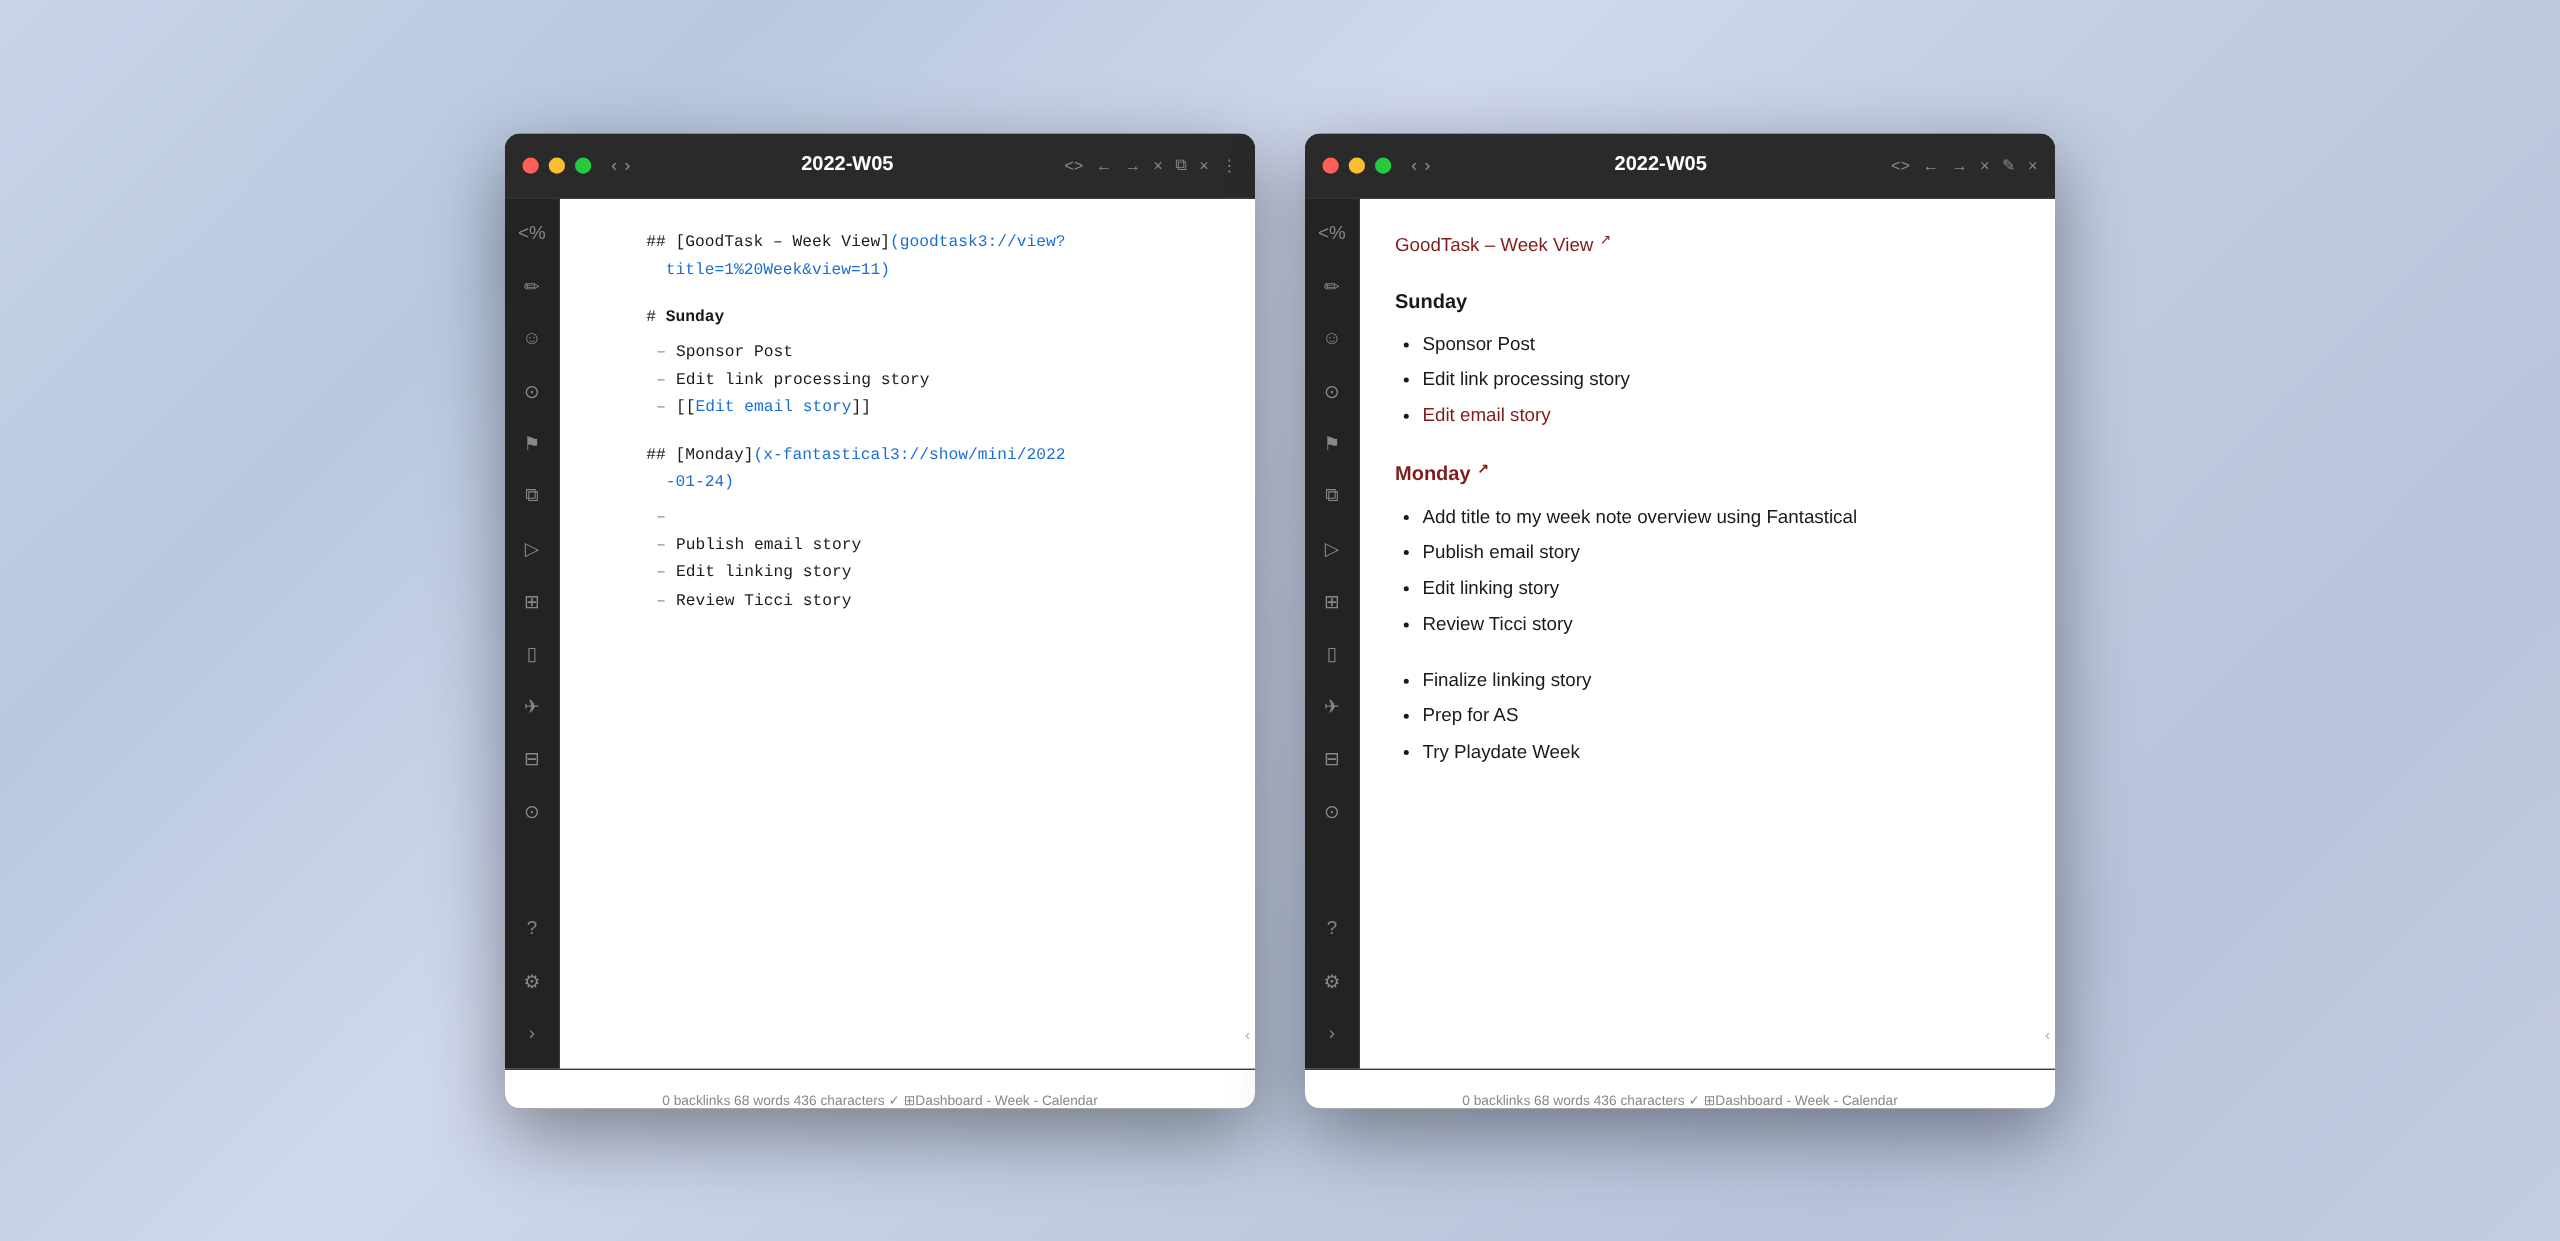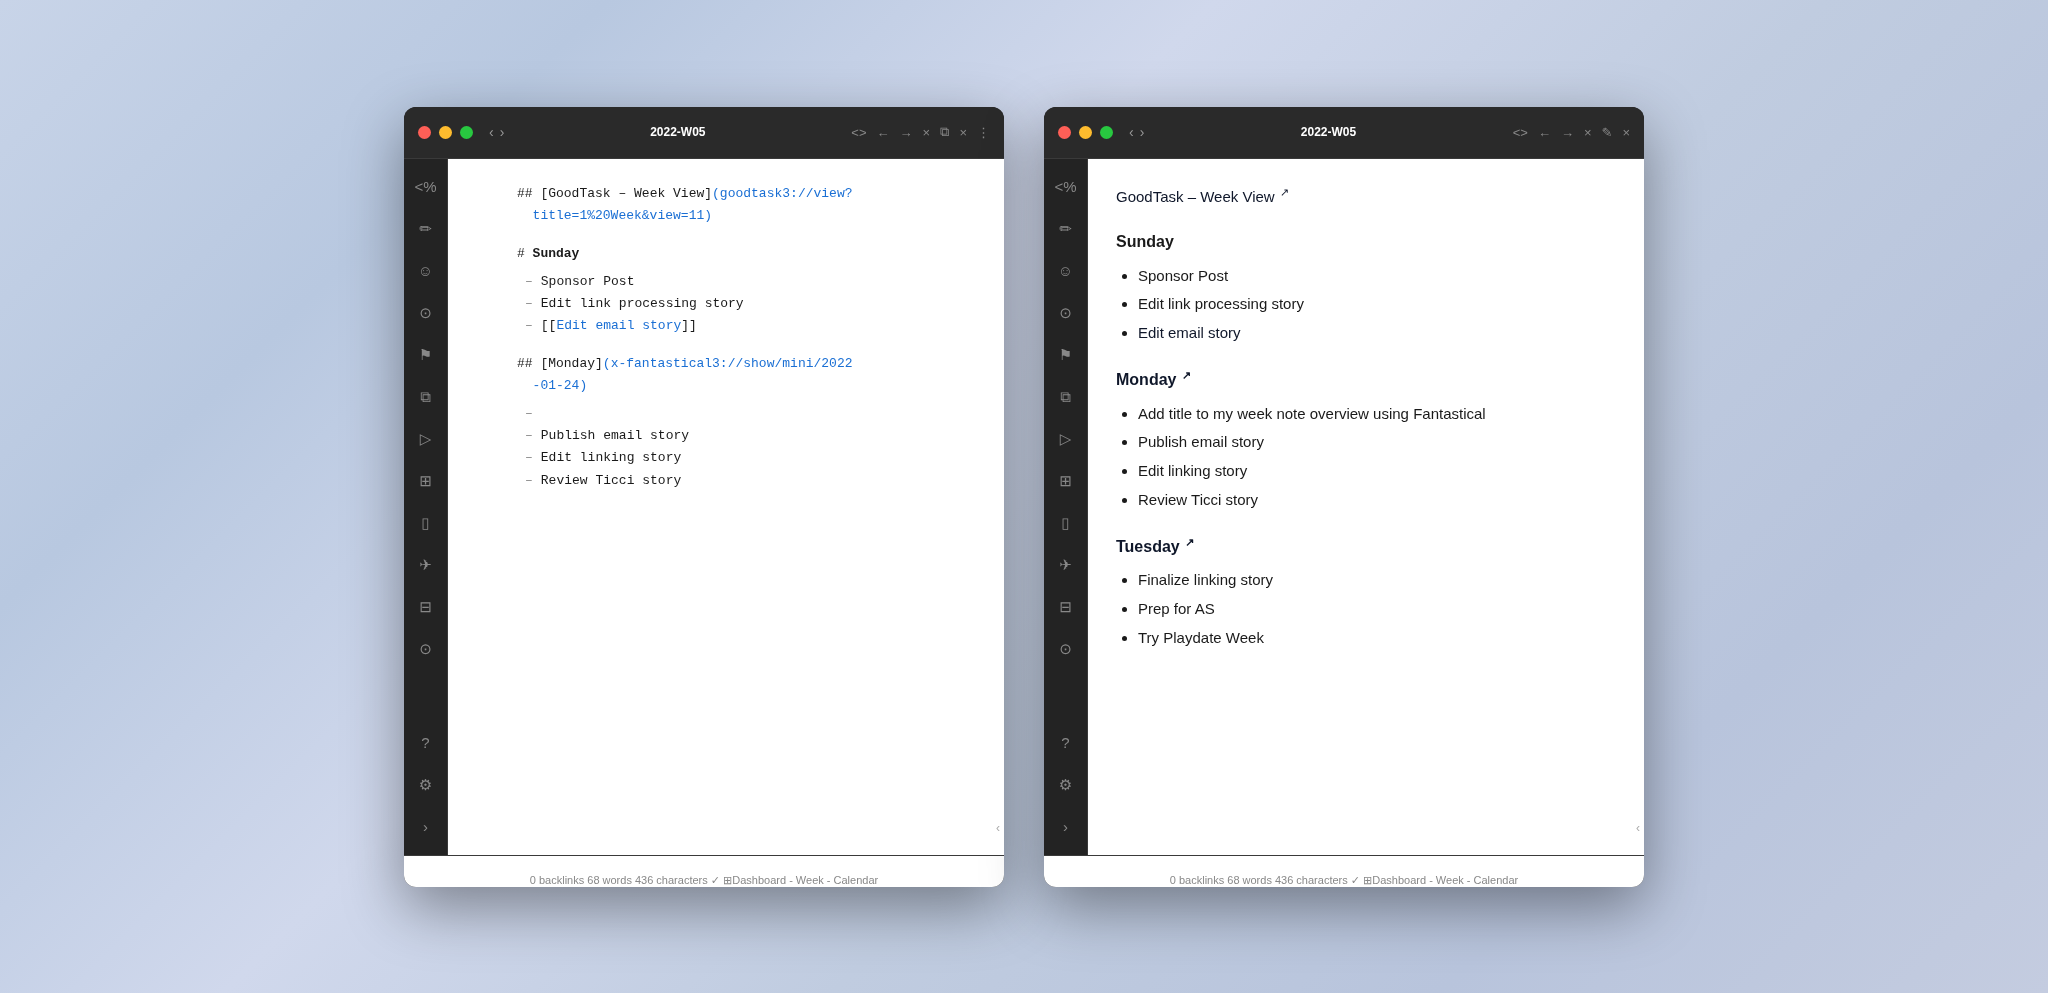--- a/index.html
+++ b/index.html
@@ -63,21 +63,21 @@
     .nav-arrow {
       color: #999;
       font-size: 14px;
       cursor: pointer;
     }
 
     .titlebar-title {
       flex: 1;
       text-align: center;
       color: #fff;
-      font-size: 12px;
+      font-size: 16px;
       font-weight: 600;
     }
 
     .titlebar-actions {
       display: flex;
       align-items: center;
       gap: 10px;
       color: #888;
       font-size: 13px;
     }
@@ -171,21 +171,21 @@
       color: #1a1a1a;
     }
 
     .rendered-content h2 {
       font-size: 16px;
       font-weight: 700;
       margin: 16px 0 8px 0;
     }
 
     .rendered-content a {
-      color: #0f172a;
+      color: #7f1d1d;
       text-decoration: none;
     }
 
     .rendered-content ul {
       list-style: disc;
       padding-left: 22px;
       margin: 0 0 12px 0;
     }
 
     .rendered-content ul li {
@@ -388,25 +388,20 @@
           </h2>
           <ul>
             <li>Add title to my week note overview using Fantastical</li>
             <li>Publish email story</li>
             <li>Edit linking story</li>
             <li>Review Ticci story</li>
           </ul>
         </div>
 
         <div class="section">
-          <h2>
-            <a href="#">
-              <span>Tuesday</span>&nbsp;<span class="ext-icon">↗</span>
-            </a>
-          </h2>
           <ul>
             <li>Finalize linking story</li>
             <li>Prep for AS</li>
             <li>Try Playdate Week</li>
           </ul>
         </div>
       </div>
       <div class="scroll-indicator">‹</div>
     </div>
   </div>

